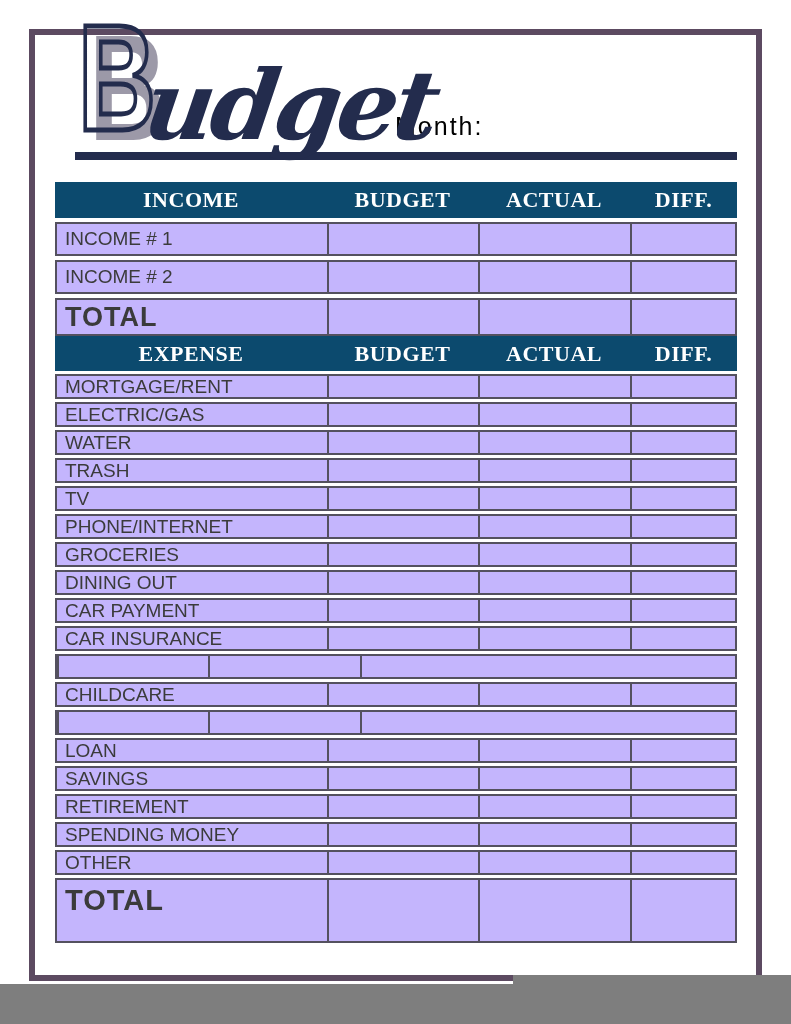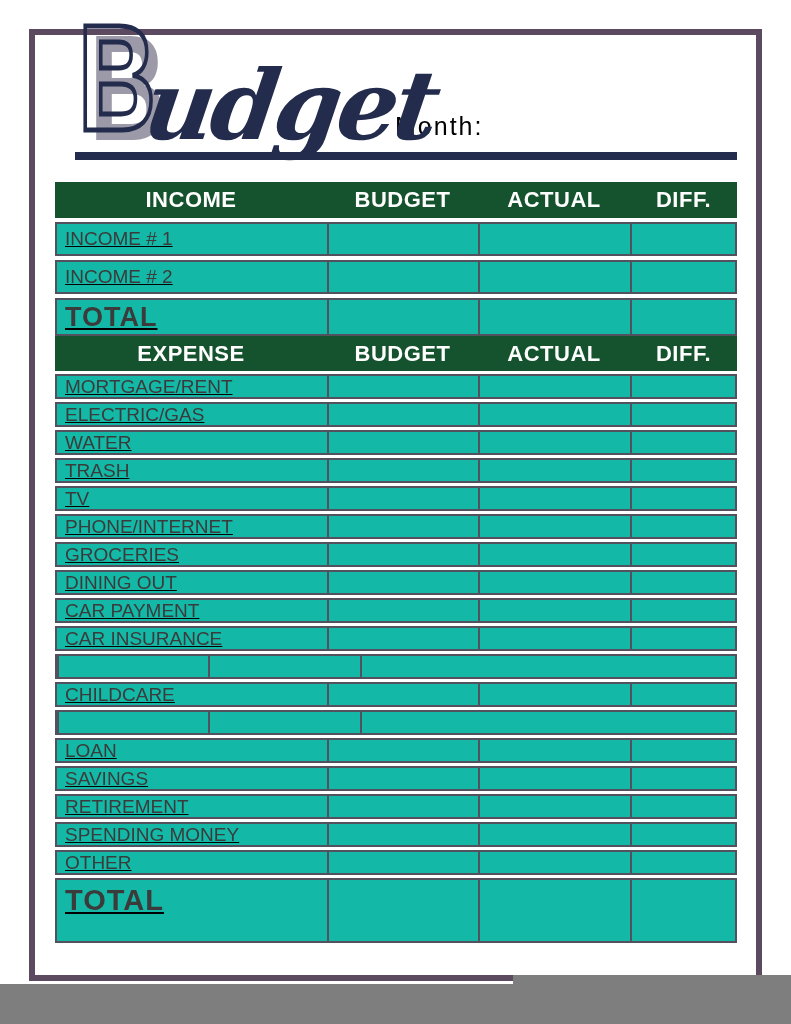--- a/index.html
+++ b/index.html
@@ -30,29 +30,29 @@
     position:absolute;left:395px;top:112px;z-index:3;
     font-size:25px;color:#000000;letter-spacing:2px;
   }
   .title-rule{
     position:absolute;left:75px;top:152px;width:662px;height:8px;
     background:#232c4d;z-index:2;
   }
   
   .table{position:absolute;left:55px;top:182px;width:682px;z-index:2;}
   .bar{
-    display:flex;background:#14532d;color:#ffffff;
-    font-weight:bold;letter-spacing:0.5px;
+    display:flex;background:#0c4a6e;color:#ffffff;
+    font-weight:bold;letter-spacing:0.5px;font-family:Liberation Serif, serif;
   }
   .bar-income{height:36px;font-size:22px;}
   .bar-expense{height:35px;margin-top:0;font-size:22px;}
   .hc{display:flex;align-items:center;justify-content:center;box-sizing:border-box;}
   .hc.c1{width:272px;}.hc.c2{width:151px;}.hc.c3{width:152px;}.hc.c4{width:107px;}
   .row{
-    display:flex;border:2px solid #54515f;box-sizing:border-box;background:#14b8a6;text-decoration:underline;
+    display:flex;border:2px solid #54515f;box-sizing:border-box;background:#c4b5fd;
   }
   .row-income{height:34px;margin-top:4px;}
   .row-total-income{height:38px;margin-top:4px;}
   .row-expense{height:25px;margin-top:3px;text-align:right;}
   .row-total-expense{height:65px;margin-top:3px;}
   .cell{box-sizing:border-box;display:flex;align-items:center;}
   .cell.label{flex:0 0 270px;padding-left:8px;font-size:19px;color:#3b3b3b;}
   .cell.v1{flex:0 0 151px;border-left:2px solid #54515f;}
   .cell.v2{flex:0 0 152px;border-left:2px solid #54515f;}
   .cell.v3{flex:1;border-left:2px solid #54515f;}

